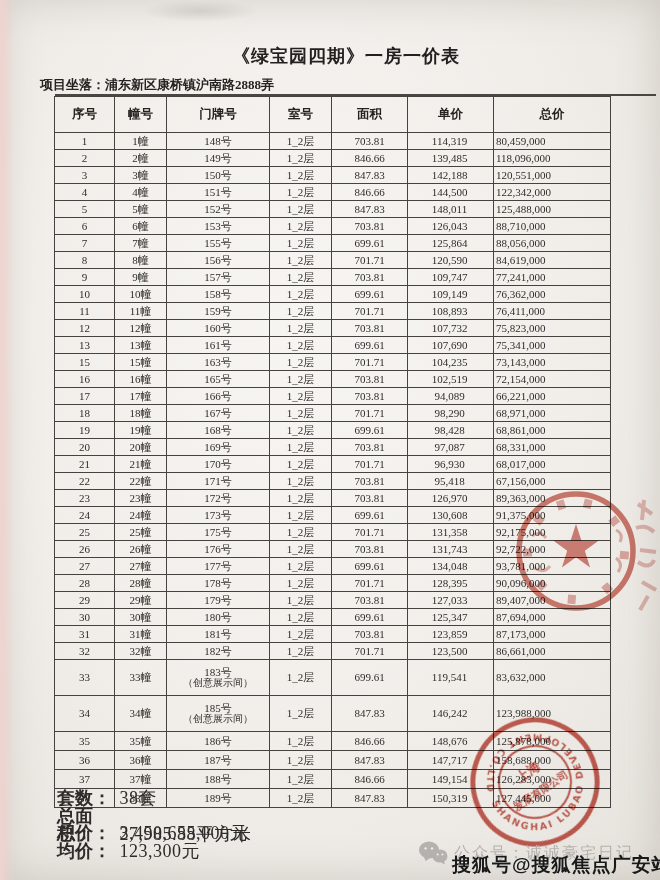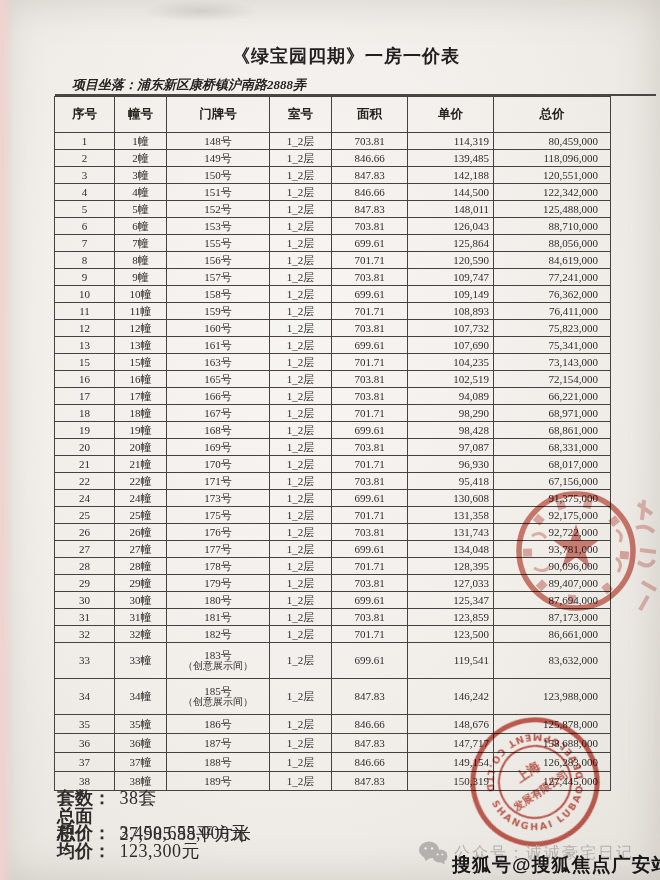--- a/index.html
+++ b/index.html
@@ -9,31 +9,31 @@
     font-family:"Liberation Serif","DejaVu Serif",serif;
     color:#2e2c2a;
     box-shadow:inset 0 0 40px rgba(120,110,100,0.25);
   }
   .edge-strip{position:absolute;left:0;top:0;width:14px;height:100%;
     background:linear-gradient(90deg,#f0d3cf 0%, rgba(240,211,207,0) 100%);}
   .smudge{position:absolute;left:140px;top:0;width:120px;height:22px;
     background:radial-gradient(ellipse at center,rgba(150,145,140,0.28),rgba(150,145,140,0) 70%);}
   .title{position:absolute;left:0;top:28px;width:660px;margin:16px;text-align:center;
     font-size:18px;font-weight:bold;letter-spacing:1px;color:#232120;}
-  .location{position:absolute;left:72px;top:76px;font-size:13px;font-weight:bold;color:#262422;font-style:italic;}
+  .location{position:absolute;left:40px;top:76px;font-size:13px;font-weight:bold;color:#262422;}
   .location-rule{position:absolute;left:55px;top:94px;width:601px;height:1.5px;background:#4a4743;}
   table.price-table{position:absolute;left:54px;top:96px;width:556px;
     border-collapse:collapse;table-layout:fixed;}
   .price-table th,.price-table td{border:1px solid #454240;overflow:hidden;white-space:nowrap;}
   .price-table th{height:33px;font-size:12.5px;font-weight:bold;text-align:center;color:#26231f;}
   .price-table td{height:16px;font-size:11px;text-align:center;padding:0 2px;line-height:1.1;}
   .price-table tr.tall td{height:35px;white-space:normal;}
   .price-table tr.last4 td{height:18px;}
-  .price-table td.col-unit{text-align:right;padding-right:4px;}
-  .price-table td.col-total{text-align:right;padding-right:12px;}
+  .price-table td.col-unit{padding-right:4px;}
+  .price-table td.col-total{text-align:left;padding-right:12px;}
   .price-table{border:1.5px solid #3c3936;}
   .door-sub{font-size:10px;display:block;line-height:1.05;}
   .summary{position:absolute;left:57px;top:790px;font-size:18px;}
   .summary-row{height:17.5px;line-height:17.5px;}
   .s-label{display:inline-block;width:58px;font-weight:bold;}
   .s-value{letter-spacing:0.5px;}
   .stamp{position:absolute;mix-blend-mode:multiply;pointer-events:none;}
   .wm-wechat{position:absolute;left:418px;top:840px;display:flex;align-items:center;
     color:#b4b1ae;font-size:16px;letter-spacing:2px;font-family:"Liberation Sans","DejaVu Sans",sans-serif;white-space:nowrap;}
   .wm-wechat svg{margin-right:6px;}
@@ -258,20 +258,29 @@
           <td class="col-total">68,017,000</td>
         </tr>
         <tr>
           <td class="col-seq">22</td>
           <td class="col-building">22幢</td>
           <td class="col-door">171号</td>
           <td class="col-room">1_2层</td>
           <td class="col-area">703.81</td>
           <td class="col-unit">95,418</td>
           <td class="col-total">67,156,000</td>
+        </tr>
+        <tr>
+          <td class="col-seq">23</td>
+          <td class="col-building">23幢</td>
+          <td class="col-door">172号</td>
+          <td class="col-room">1_2层</td>
+          <td class="col-area">703.81</td>
+          <td class="col-unit">126,970</td>
+          <td class="col-total">89,363,000</td>
         </tr>
         <tr>
           <td class="col-seq">24</td>
           <td class="col-building">24幢</td>
           <td class="col-door">173号</td>
           <td class="col-room">1_2层</td>
           <td class="col-area">699.61</td>
           <td class="col-unit">130,608</td>
           <td class="col-total">91,375,000</td>
         </tr>

